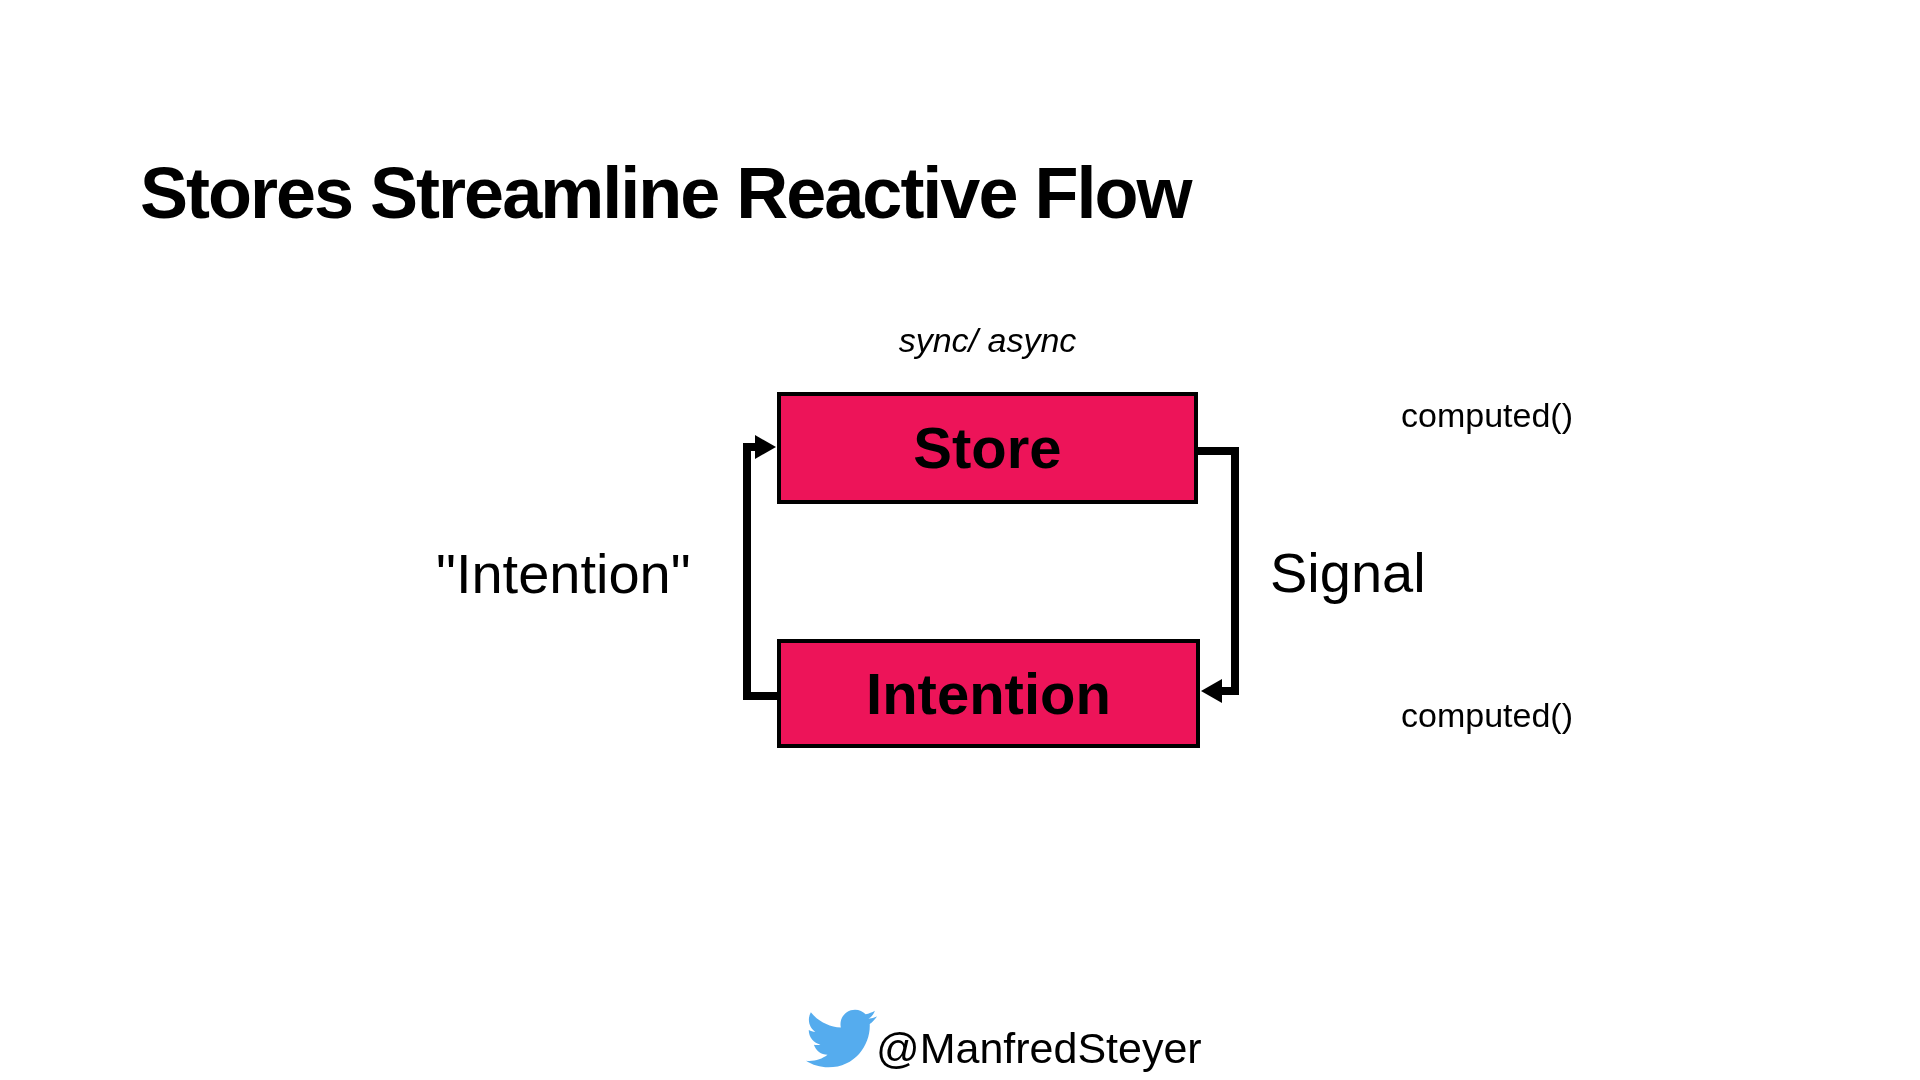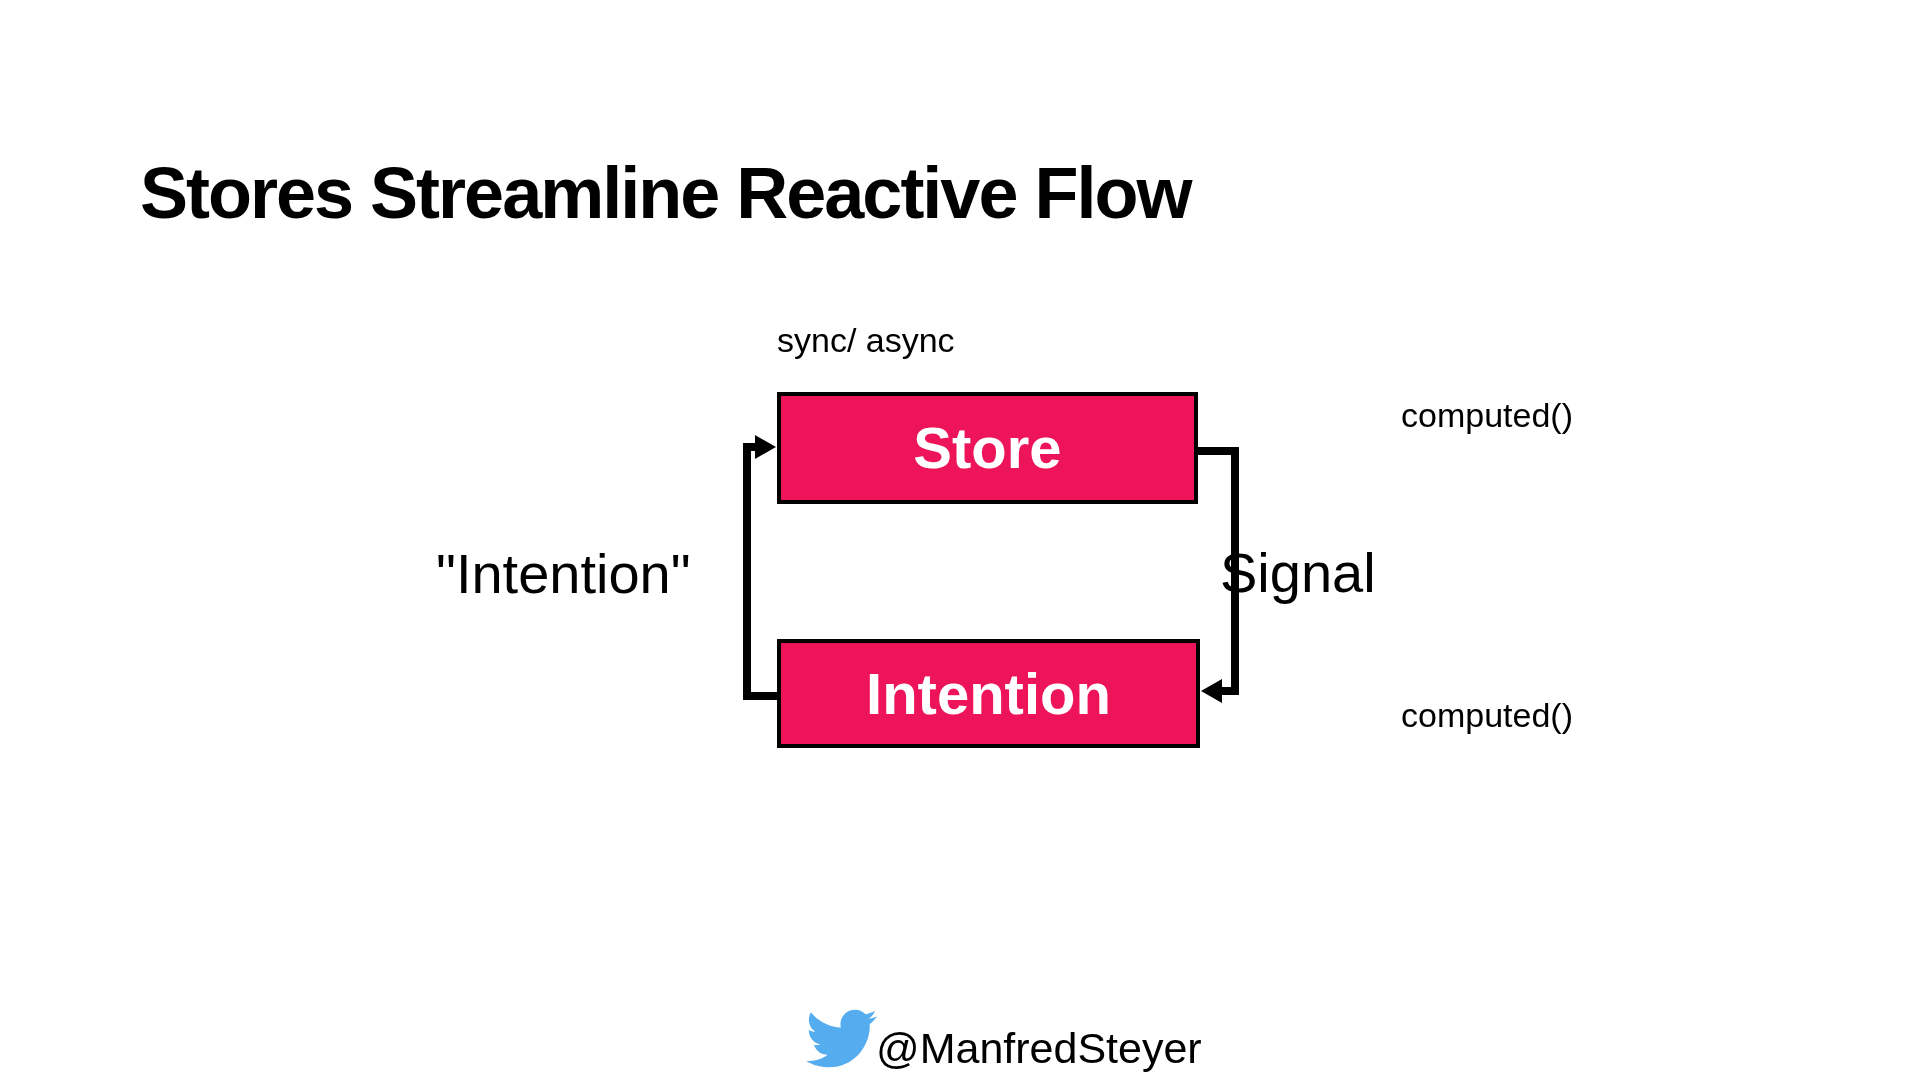--- a/index.html
+++ b/index.html
@@ -28,48 +28,50 @@
   .small-label {
     font-size: 34px;
     line-height: 1.1;
     white-space: nowrap;
     color: #000000;
   }
   #sync-async-label {
     left: 777px;
     top: 322px;
     width: 421px;
+    text-align: center;
+    font-style: italic;
   }
   #computed-top-label  { left: 1401px; top: 397px; }
   #computed-bottom-label { left: 1401px; top: 697px; }
 
   .mid-label {
     font-size: 56px;
     line-height: 1;
     white-space: nowrap;
     color: #000000;
   }
   #intention-label { left: 436px; top: 546px; }
-  #signal-label    { left: 1220px; top: 545px; }
+  #signal-label    { left: 1270px; top: 545px; }
 
   .node-box {
     position: absolute;
     left: 777px;
     width: 421px;
     background: #ED1459;
     border: 4px solid #000000;
     box-sizing: border-box;
     display: flex;
     align-items: center;
     justify-content: center;
   }
   #store-box     { top: 392px; height: 112px; }
   #component-box { top: 639px; height: 109px; width: 423px; }
   .node-label {
-    color: #ffffff;
+    color: #000000;
     font-weight: bold;
     font-size: 58px;
     line-height: 1;
     white-space: nowrap;
   }
 
   #flow-arrows { left: 0; top: 0; pointer-events: none; }
 
   #footer-bird { left: 806px; top: 1003px; }
   #twitter-handle {

